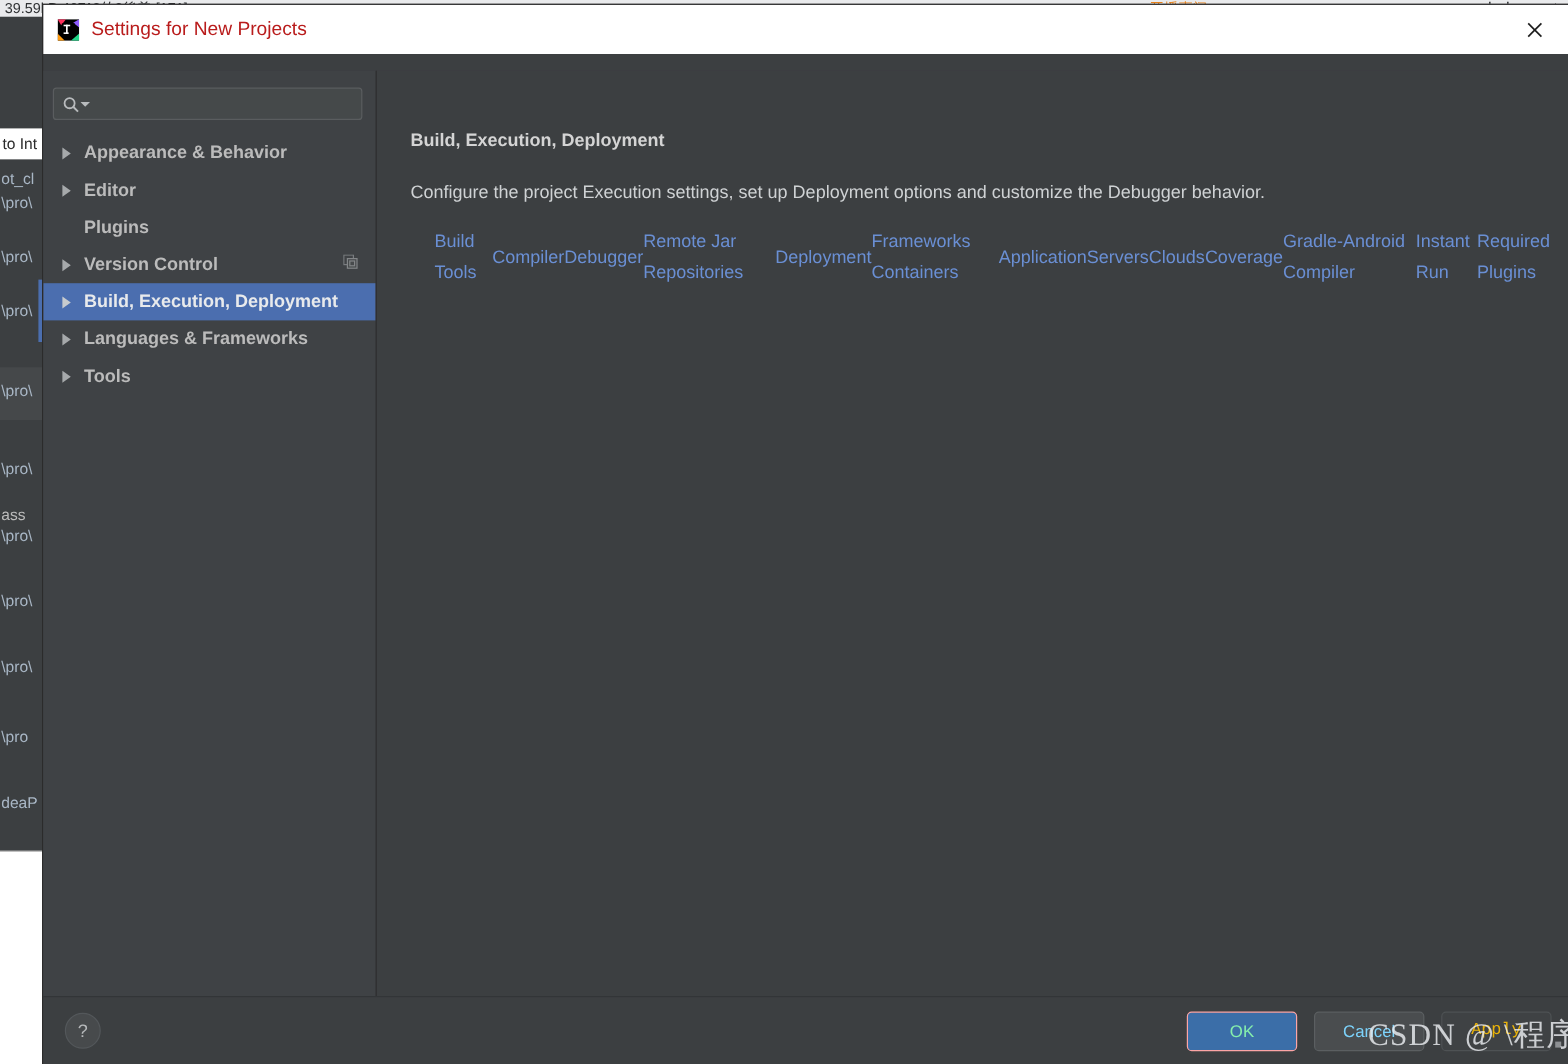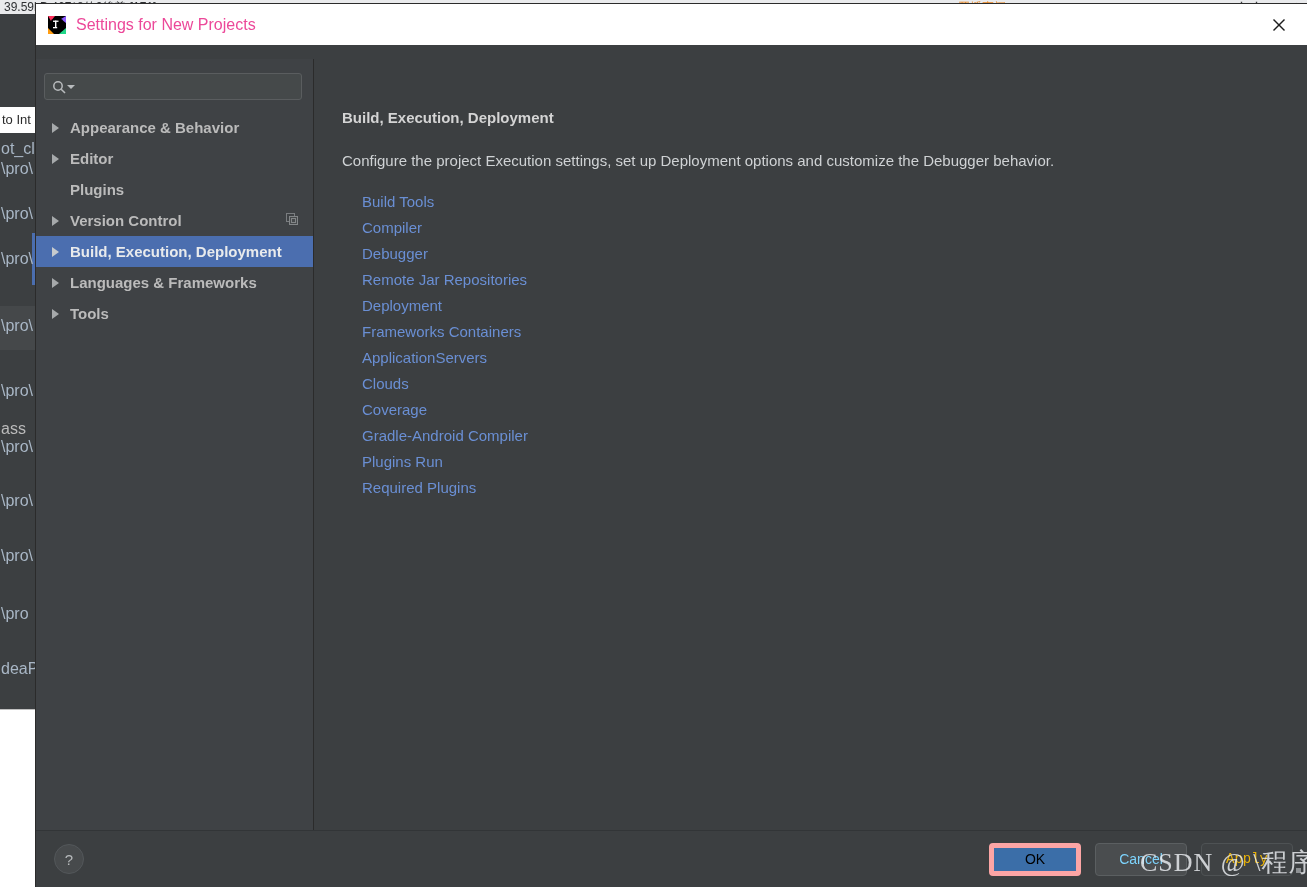--- a/index.html
+++ b/index.html
@@ -60,21 +60,21 @@
   #ide-left-list {
     position: absolute;
     left: 0; top: 133px;
     width: 36px; height: 576px;
     background: #3c3f41;
     overflow: hidden;
   }
   #ide-left-list .bgrow {
     position: absolute;
     left: 0;
-    font-size: 16px;
+    font-size: 13px;
     color: #a9b7c6;
     white-space: nowrap;
     line-height: 16px;
     padding-left: 1px;
   }
   #ide-left-list .bgrow.alt { color: #bbbbbb; }
   #ide-left-list .hl-band {
     position: absolute;
     left: 0; top: 173px;
     width: 36px; height: 44px;
@@ -124,21 +124,21 @@
   #ij-icon {
     width: 18px; height: 18px;
     margin-left: 12px;
     position: relative;
     flex: none;
   }
   #ij-icon svg { display: block; }
   #dialog-title {
     margin-left: 10px;
     font-size: 16px;
-    color: #ec4899;
+    color: #b91c1c;
     font-family: "Liberation Sans", sans-serif;
     white-space: nowrap;
   }
   #dialog-close {
     position: absolute;
     right: 0; top: 0;
     width: 56px; height: 41px;
     display: flex;
     align-items: center;
     justify-content: center;
@@ -260,21 +260,22 @@
   }
   #main-desc {
     font-size: 15px;
     color: #cfd2d4;
     margin: 0 0 20px 0;
     font-family: "Liberation Sans", sans-serif;
   }
   #main-links {
     margin-left: 20px;
     display: flex;
-    flex-direction: column;
+    flex-direction: row;
+    align-items: center;
   }
   .main-link {
     font-size: 15px;
     color: #6a8fd4;
     text-decoration: none;
     line-height: 26px;
     width: fit-content;
     cursor: pointer;
     font-family: "Liberation Sans", sans-serif;
   }
@@ -313,22 +314,22 @@
     font-family: "Liberation Sans", sans-serif;
     display: flex;
     align-items: center;
     justify-content: center;
     margin-left: 14px;
     cursor: pointer;
     box-sizing: border-box;
   }
   .dlg-btn.primary {
     background: #3b6ea8;
-    border: 5px solid #fca5a5;
-    color: #000000;
+    border: 1px solid #fca5a5;
+    color: #86efac;
   }
   .dlg-btn.normal {
     background: #4a4d4f;
     border: 1px solid #5b5f61;
     color: #7dd3fc;
   }
   .dlg-btn.disabled {
     background: #3f4244;
     border: 1px solid #4e5254;
     color: #eab308;
@@ -499,21 +500,21 @@
         <a class="main-link">Build Tools</a>
         <a class="main-link">Compiler</a>
         <a class="main-link">Debugger</a>
         <a class="main-link">Remote Jar Repositories</a>
         <a class="main-link">Deployment</a>
         <a class="main-link">Frameworks Containers</a>
         <a class="main-link">ApplicationServers</a>
         <a class="main-link">Clouds</a>
         <a class="main-link">Coverage</a>
         <a class="main-link">Gradle-Android Compiler</a>
-        <a class="main-link">Plugins Run</a>
+        <a class="main-link">Instant Run</a>
         <a class="main-link">Required Plugins</a>
       </div>
     </div>
 
   </div>
 
   <div id="dialog-footer">
     <div id="help-button">?</div>
     <div id="footer-spacer"></div>
     <div class="dlg-btn primary">OK</div>

